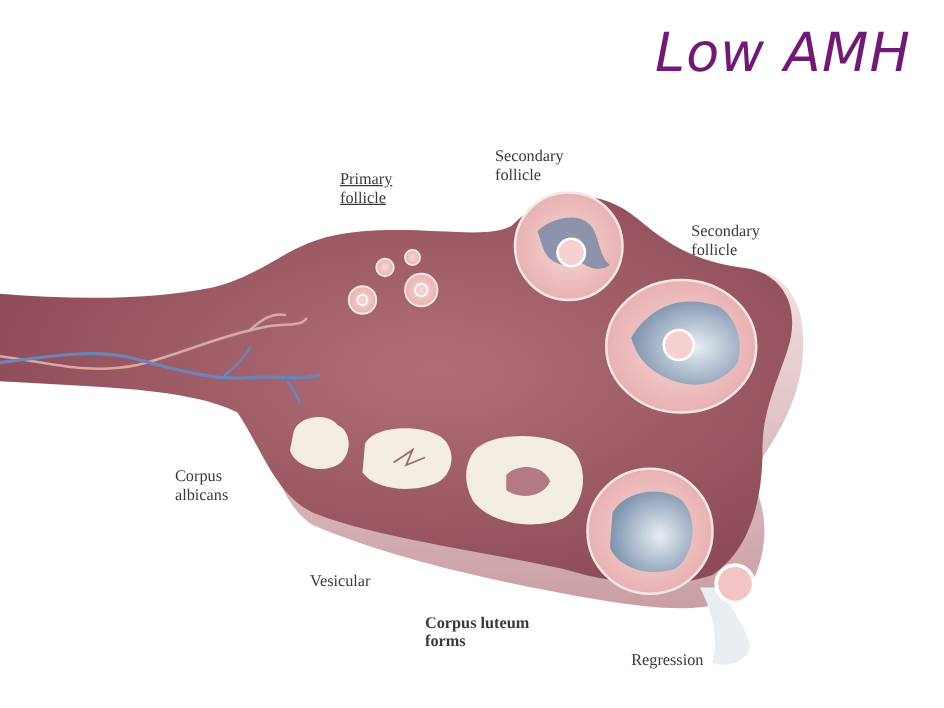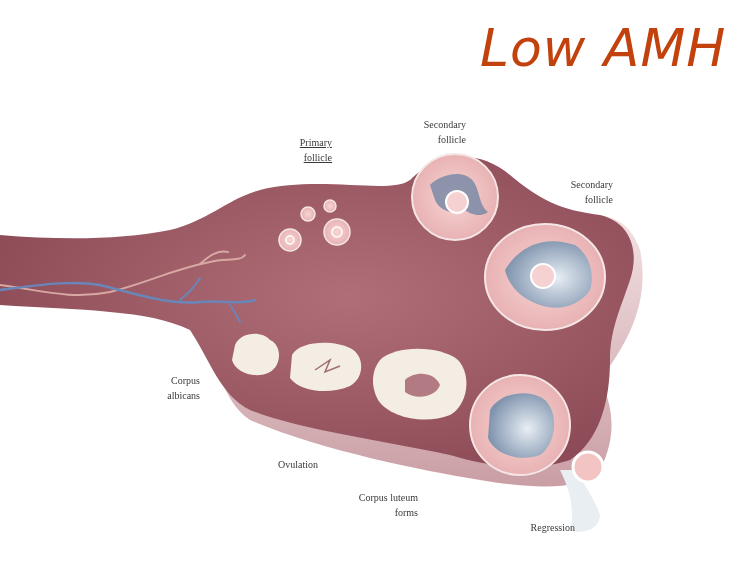--- a/index.html
+++ b/index.html
@@ -1,18 +1,18 @@
 <!DOCTYPE html>
 <html><head>
 <meta charset="utf-8">
 <style>
   html,body{margin:0;padding:0;background:#ffffff;}
   body{width:755px;height:566px;position:relative;overflow:hidden;font-family:"DejaVu Serif",serif;}
-  .title{position:absolute;left:480px;top:18px;font-family:"DejaVu Sans",sans-serif;font-style:italic;font-size:52px;color:#c2410c;letter-spacing:1px;}
-  .label{position:absolute;text-align:right;font-family:"Liberation Serif",serif;font-size:10px;line-height:15px;color:#3a3a3a;}
+  .title{position:absolute;left:524px;top:18px;font-family:"DejaVu Sans",sans-serif;font-style:italic;font-size:43px;color:#701a75;letter-spacing:1px;}
+  .label{position:absolute;text-align:left;font-family:"Liberation Serif",serif;font-size:13px;line-height:15px;color:#3a3a3a;}
   svg.diagram{position:absolute;left:0;top:0;}
 </style>
 </head>
 <body>
 
 <div class="title">Low AMH</div>
 
 <svg class="diagram" width="755" height="566" viewBox="0 0 755 566">
   <defs>
     <radialGradient id="bodyGrad" cx="55%" cy="45%" r="60%">
@@ -95,21 +95,21 @@
 </div>
 <div class="label" style="left:553px;top:177px;width:60px;">
   <div>Secondary</div>
   <div>follicle</div>
 </div>
 <div class="label" style="left:140px;top:373px;width:60px;">
   <div>Corpus</div>
   <div>albicans</div>
 </div>
 <div class="label" style="left:248px;top:457px;width:70px;">
-  <div>Ovulation</div>
+  <div>Vesicular</div>
 </div>
-<div class="label" style="left:328px;top:490px;width:90px;">
+<div class="label" style="left:340px;top:490px;width:90px;font-weight:bold;">
   <div>Corpus luteum</div>
   <div>forms</div>
 </div>
 <div class="label" style="left:505px;top:520px;width:70px;">
   <div>Regression</div>
 </div>
 
 </body></html>

